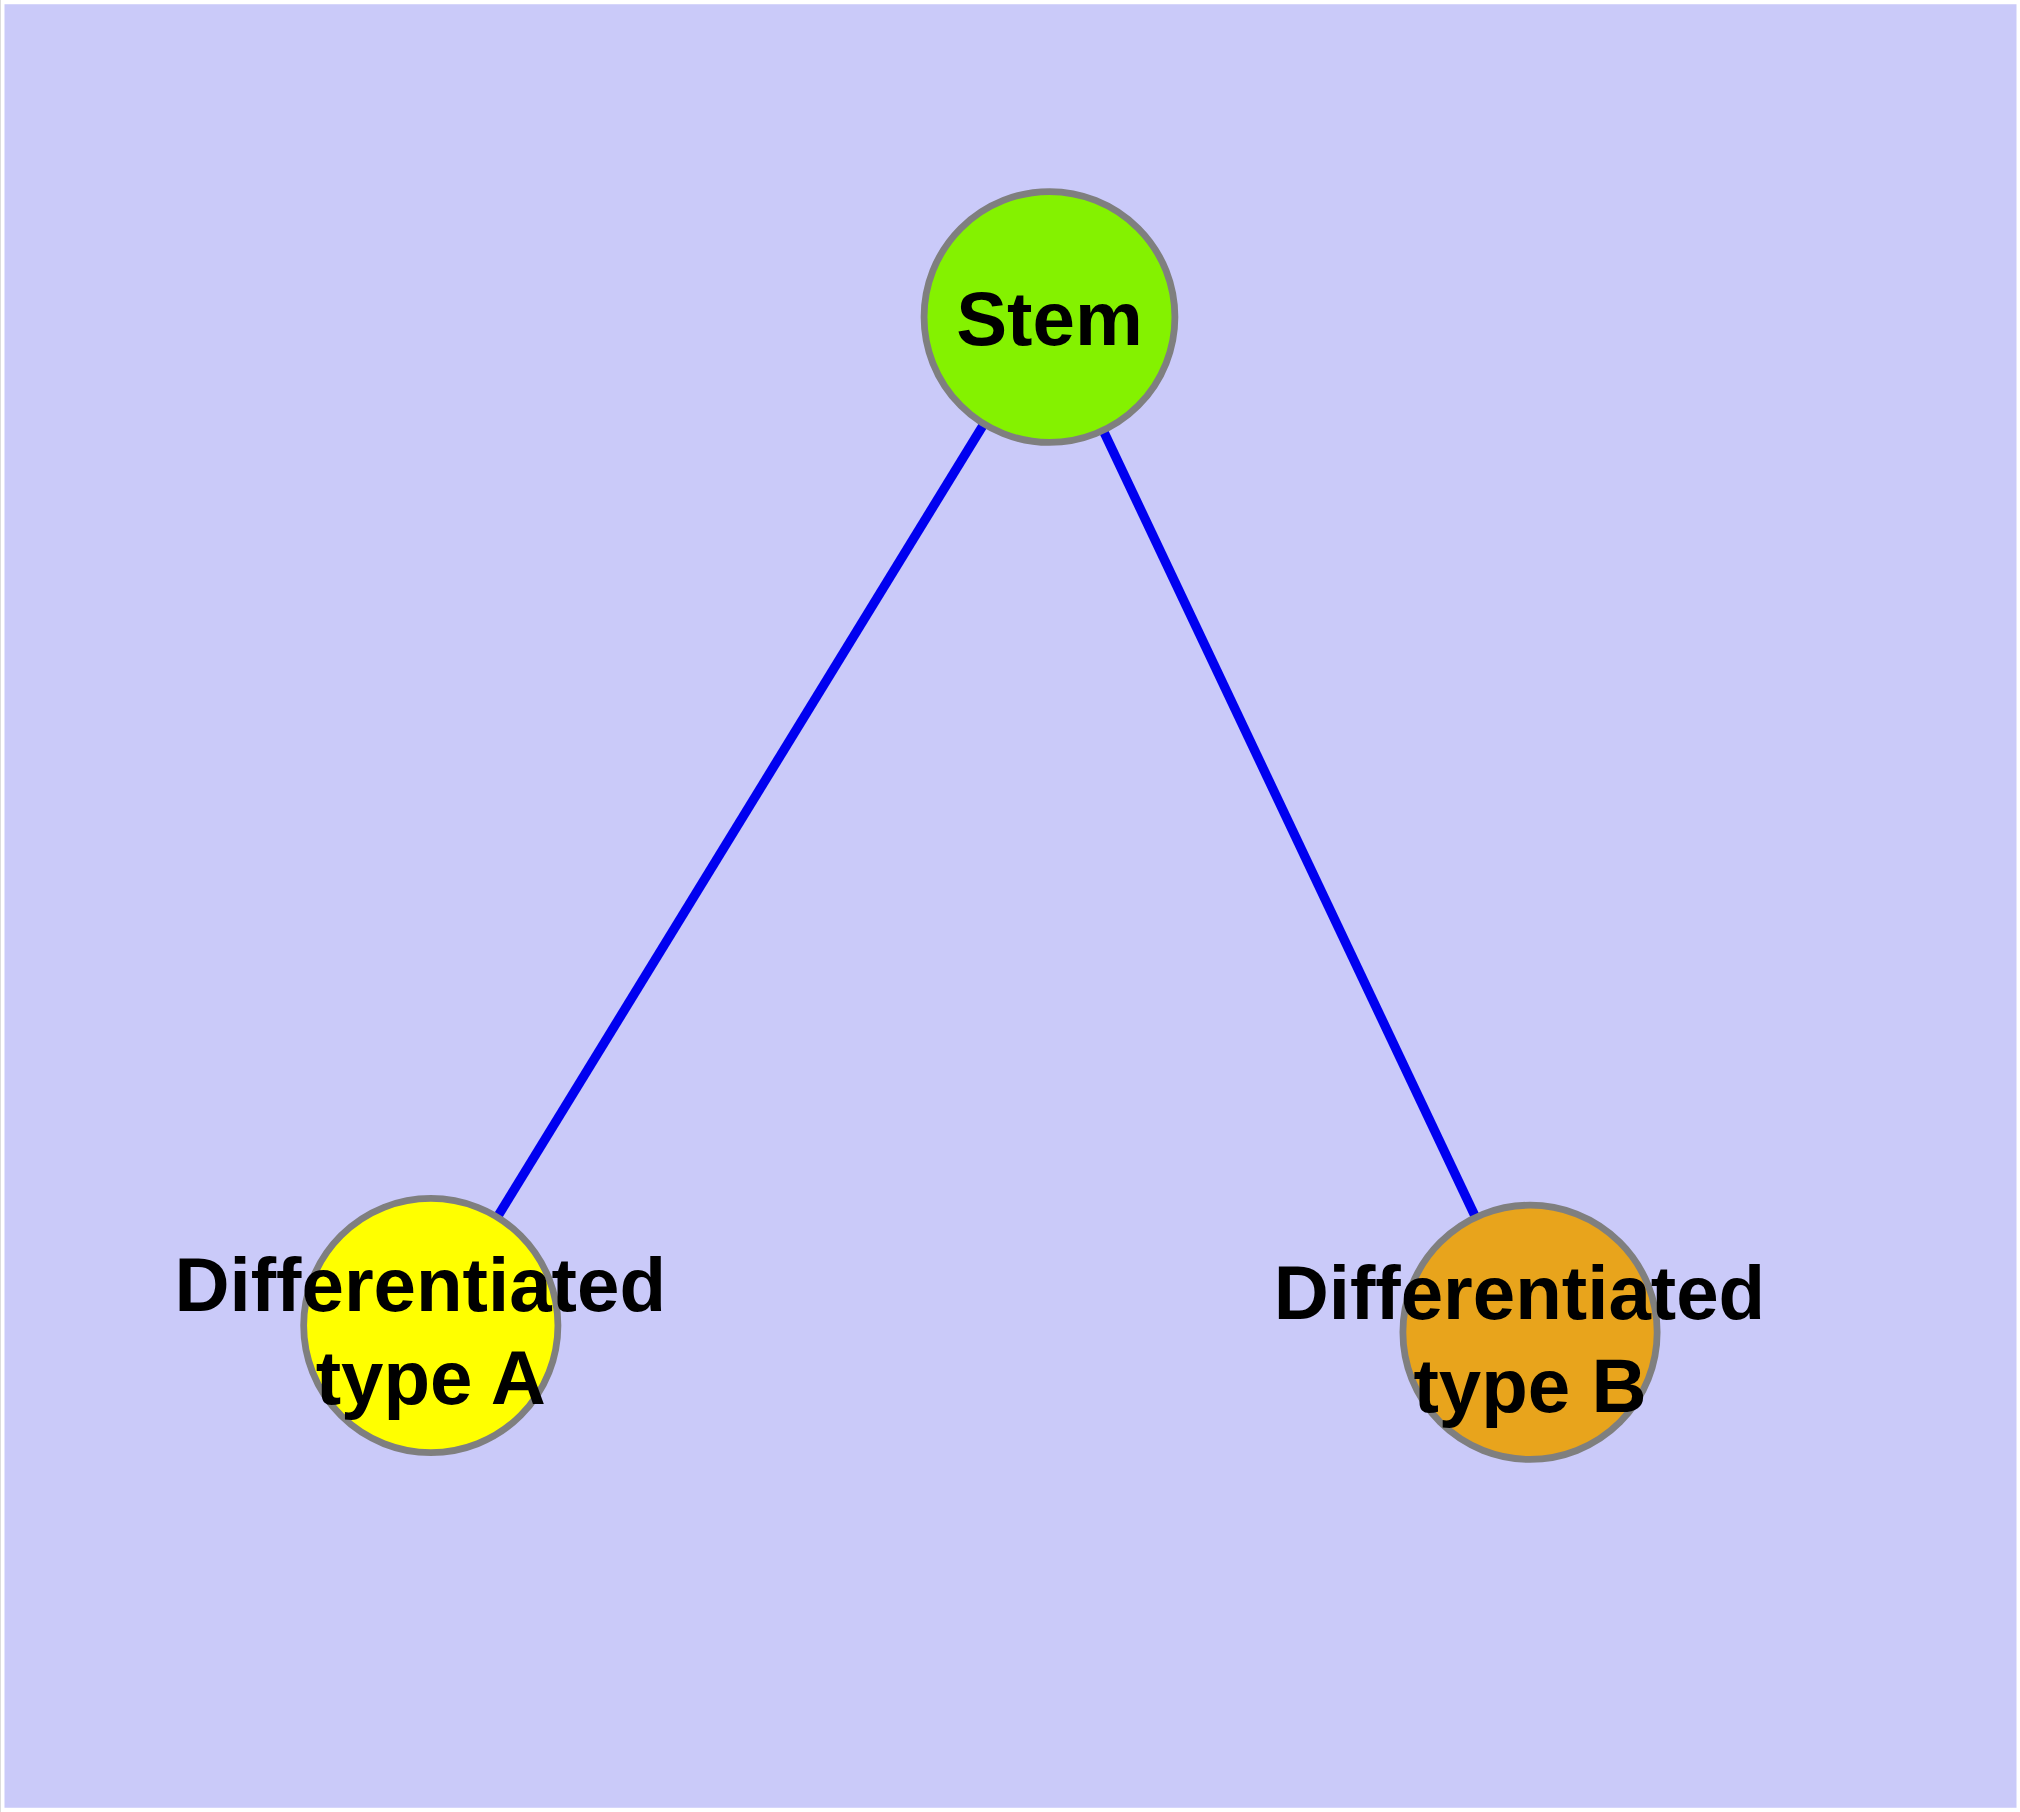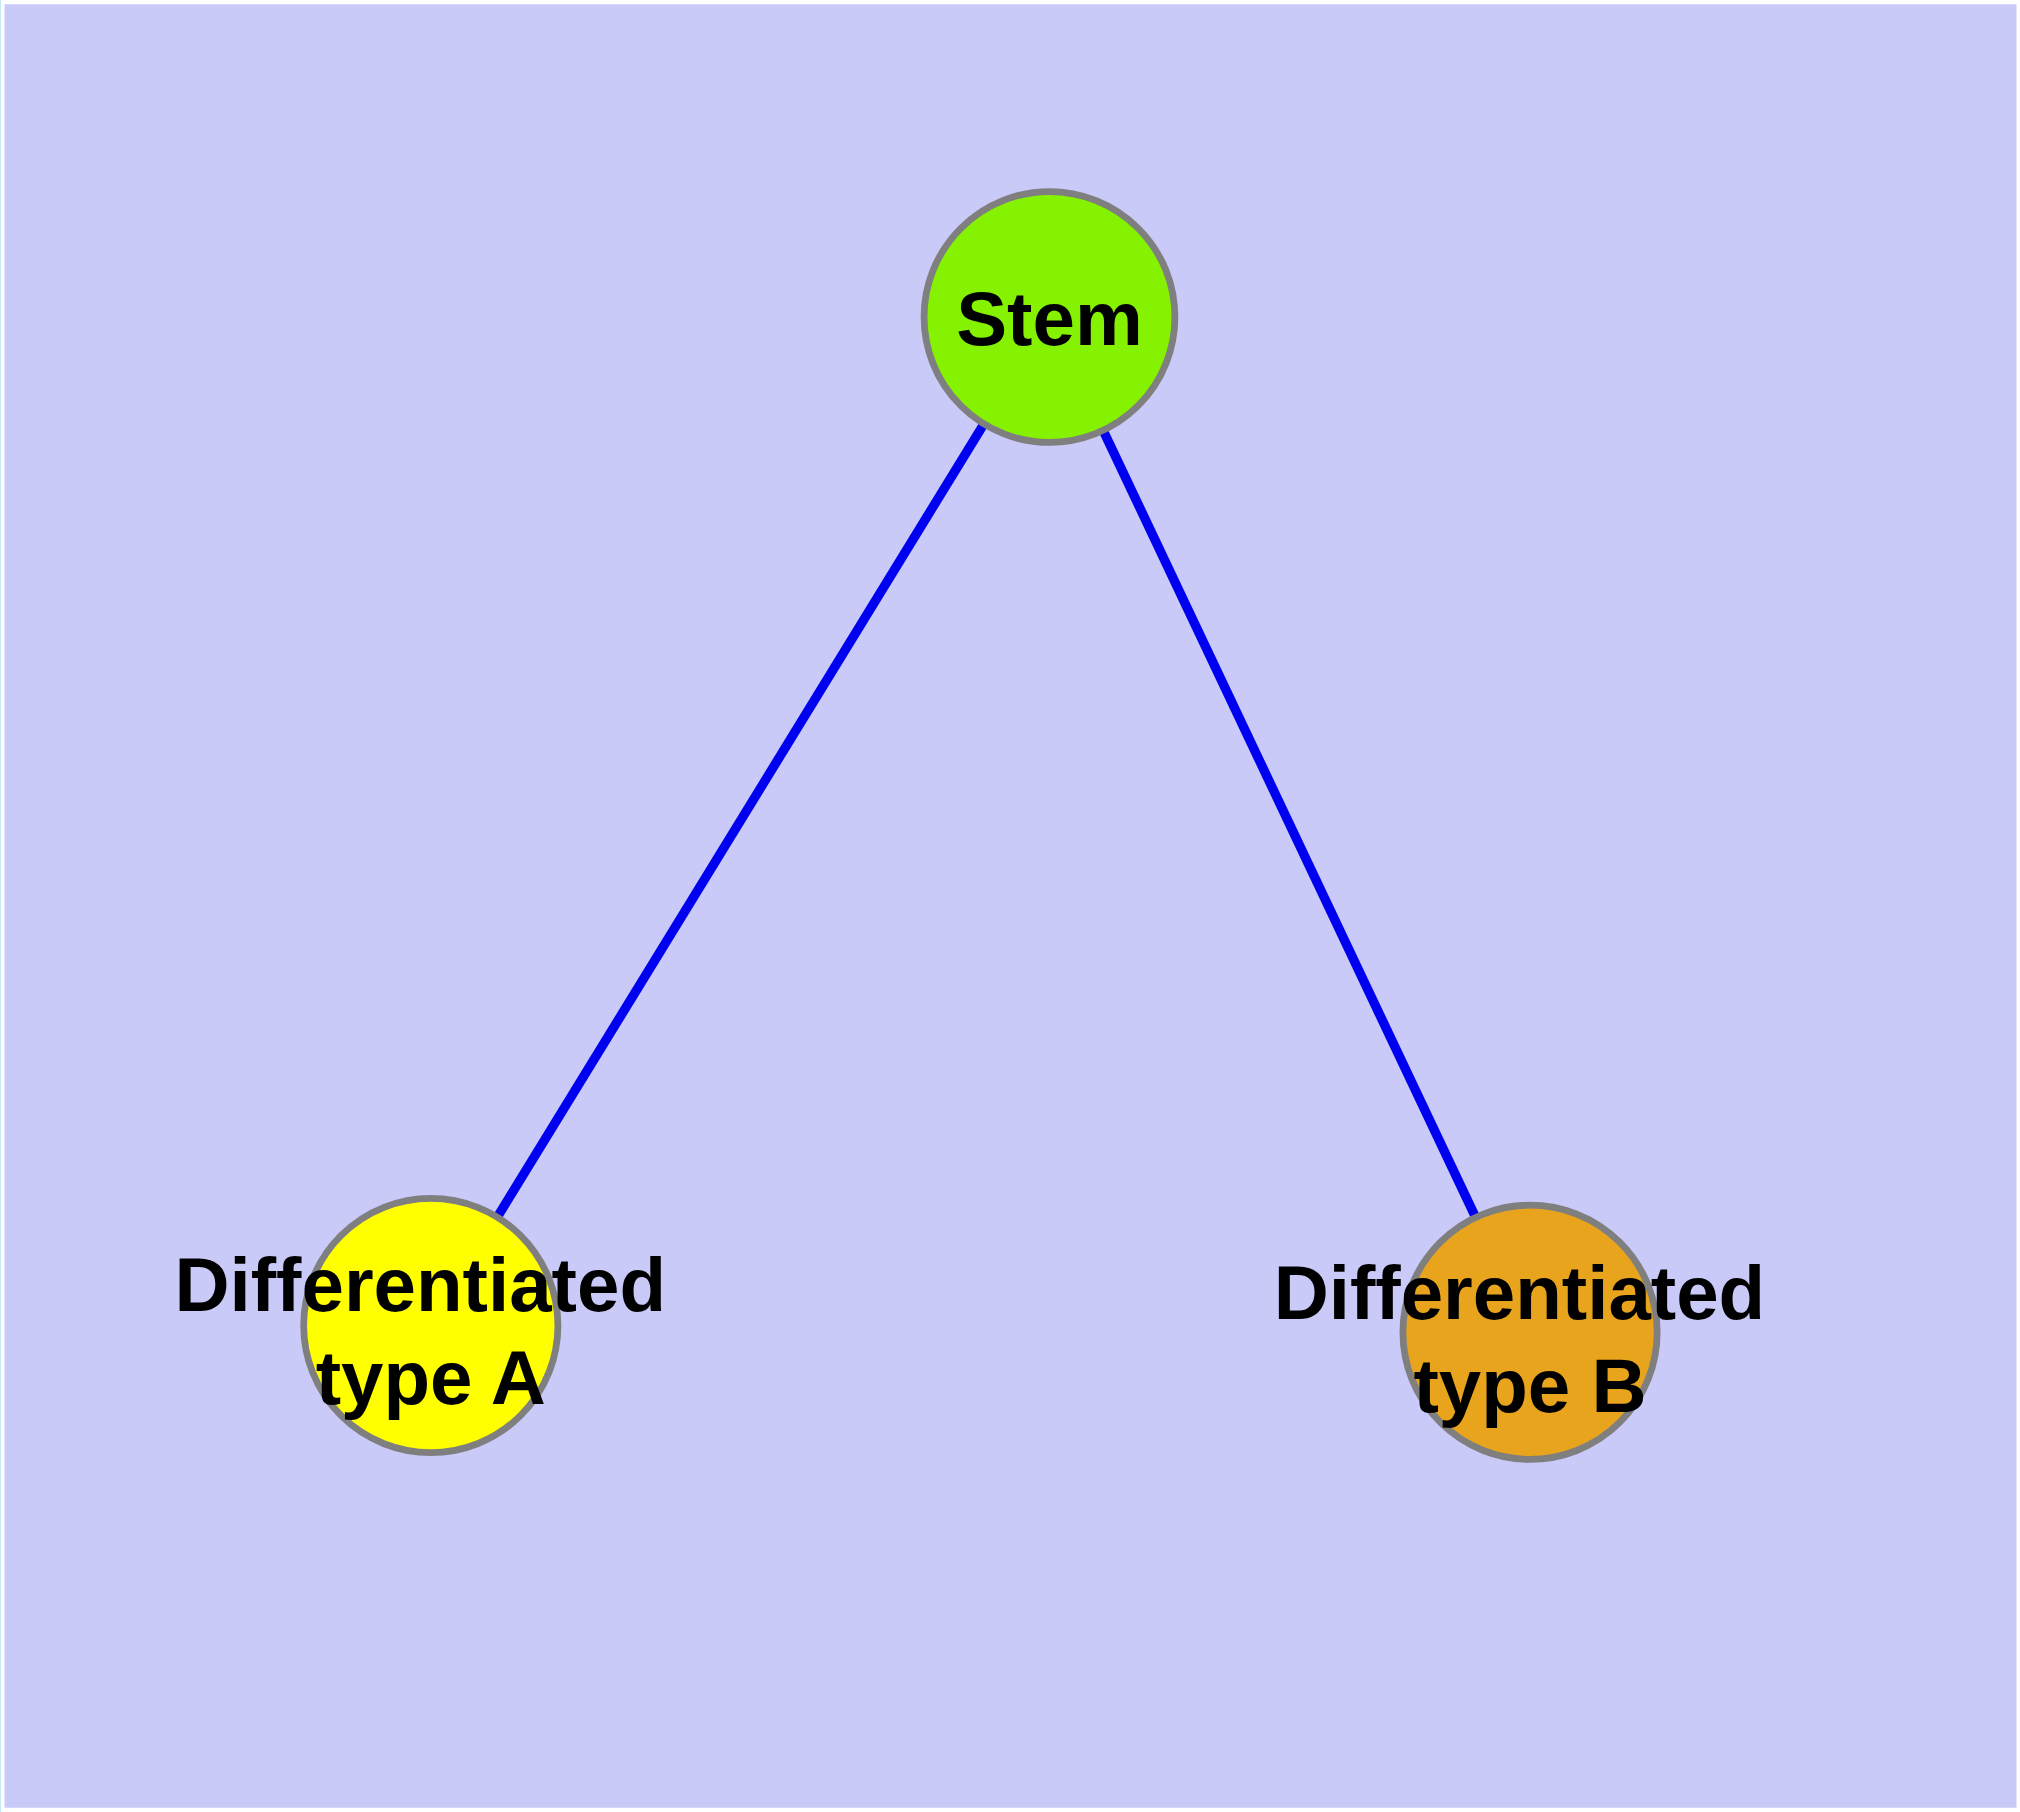--- a/index.html
+++ b/index.html
@@ -4,21 +4,21 @@
 <style>
   html, body {
     margin: 0;
     padding: 0;
     background: #FFFFFF;
   }
   .page {
     width: 2008px;
     height: 1812px;
     position: relative;
-    background: #0ea5e9;
+    background: #737373;
     text-decoration: underline;
   }
   svg {
     display: block;
   }
   .node-label {
     font-family: "Liberation Sans", sans-serif;
     font-weight: bold;
     font-size: 90px;
     text-anchor: middle;

